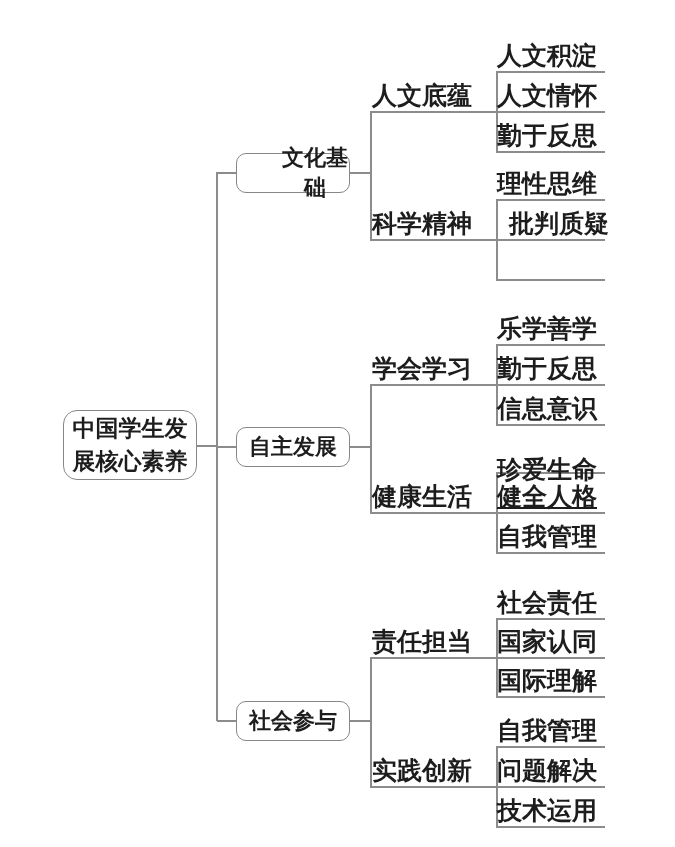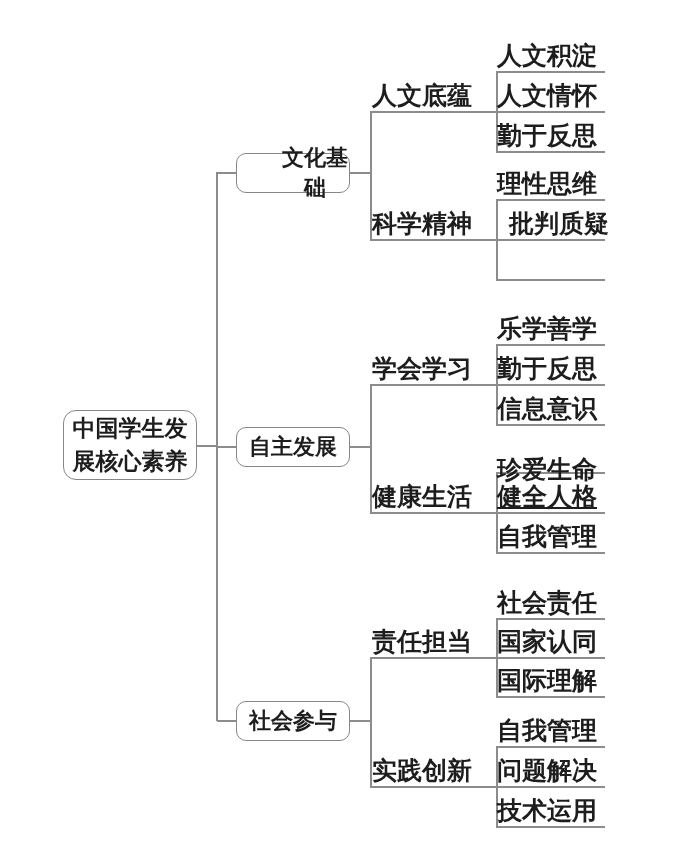--- a/index.html
+++ b/index.html
@@ -24,21 +24,21 @@
   .l2-label{left:372px;width:125px;}
   .l3-line{left:496px;width:109px;}
   .l3-label{left:497px;width:108px;}
   .l3-vline{left:496px;}
 </style>
 </head>
 <body>
 
 <div class="canvas">
 
-  <div class="box root-box" style="left:63px;top:410px;width:134px;height:70px;">中国学生发展核心素养</div>
+  <div class="box root-box" style="left:63px;top:410px;width:134px;height:70px;border-radius:14px;">中国学生发展核心素养</div>
   <div class="hline" style="left:196px;top:445px;width:21px;"></div>
   <div class="vline" style="left:216px;top:172px;height:549px;"></div>
 
   <div class="hline" style="left:217px;top:172px;width:19px;"></div>
   <div class="box l1-box" style="left:236px;top:153px;width:114px;height:40px;padding-left:44px;">文化基础</div>
   <div class="hline" style="left:350px;top:172px;width:21px;"></div>
   <div class="vline" style="left:370px;top:111px;height:130px;"></div>
 
   <div class="hline l2-line" style="top:111px;"></div>
   <div class="label l2-label" style="top:82px;">人文底蕴</div>

